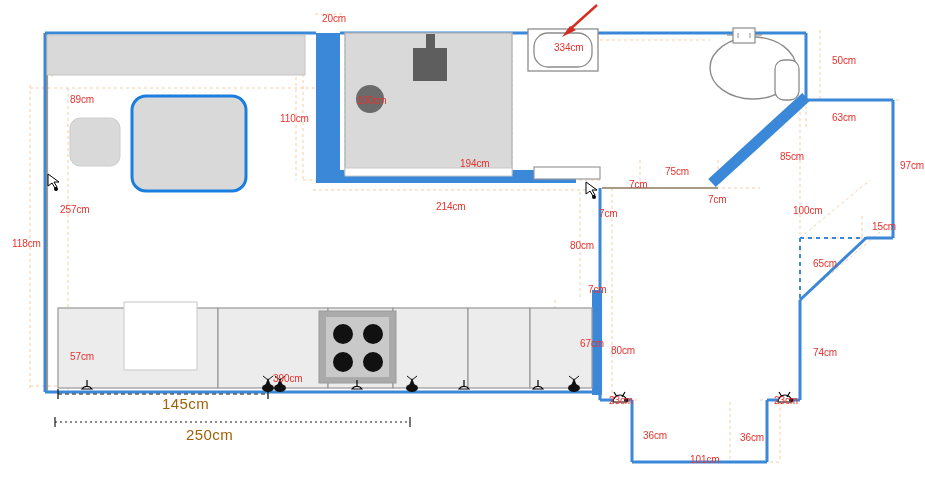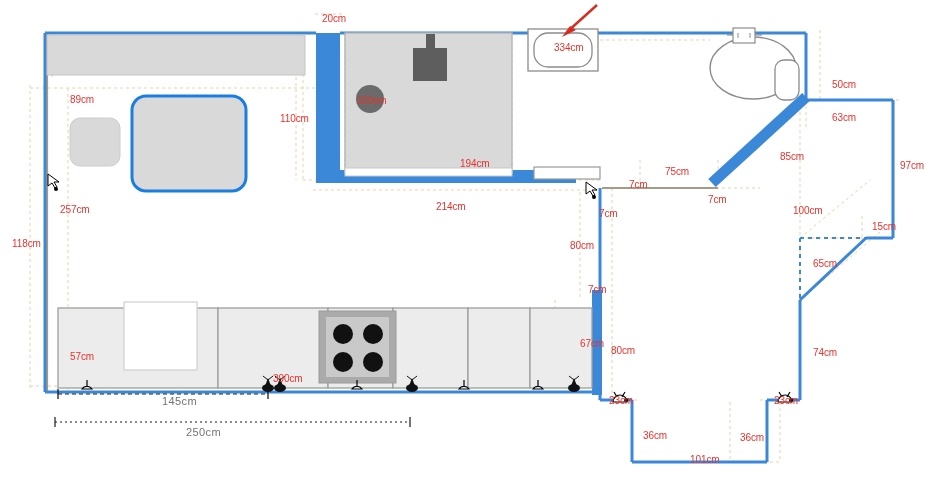--- a/index.html
+++ b/index.html
@@ -26,22 +26,22 @@
   .dim-label {
     position: absolute;
     font-family: "Liberation Sans", sans-serif;
     font-size: 10px;
     color: #e8322d;
     white-space: nowrap;
     line-height: 1;
     letter-spacing: -0.1px;
   }
   .dim-label.major {
-    font-size: 11px;
-    color: #737373;
+    font-size: 15px;
+    color: #a16207;
     letter-spacing: 0.4px;
   }
 </style>
 </head>
 <body>
 
 <div id="plan-root">
 
   <svg id="plan-svg" viewBox="0 0 925 477">
 
@@ -298,21 +298,21 @@
       <line x1="55" y1="422" x2="410" y2="422" stroke-width="1" stroke-dasharray="2,3"></line>
       <line x1="55" y1="417" x2="55" y2="427" stroke-width="1.2"></line>
       <line x1="410" y1="417" x2="410" y2="427" stroke-width="1.2"></line>
     </g>
 
   </svg>
 
   <div id="dim-layer">
       <div class="dim-label" style="left: 322px; top: 14px;">20cm</div>
       <div class="dim-label" style="left: 554px; top: 43px;">334cm</div>
-      <div class="dim-label" style="left: 832px; top: 56px; margin-top: 24px;">50cm</div>
+      <div class="dim-label" style="left: 832px; top: 56px;">50cm</div>
       <div class="dim-label" style="left: 70px; top: 95px;">89cm</div>
       <div class="dim-label" style="left: 280px; top: 101px; margin-top: 13px;">110cm</div>
       <div class="dim-label" style="left: 357px; top: 96px;">100cm</div>
       <div class="dim-label" style="left: 832px; top: 113px;">63cm</div>
       <div class="dim-label" style="left: 460px; top: 159px;">194cm</div>
       <div class="dim-label" style="left: 780px; top: 152px;">85cm</div>
       <div class="dim-label" style="left: 665px; top: 167px;">75cm</div>
       <div class="dim-label" style="left: 629px; top: 180px;">7cm</div>
       <div class="dim-label" style="left: 708px; top: 195px;">7cm</div>
       <div class="dim-label" style="left: 900px; top: 161px;">97cm</div>

